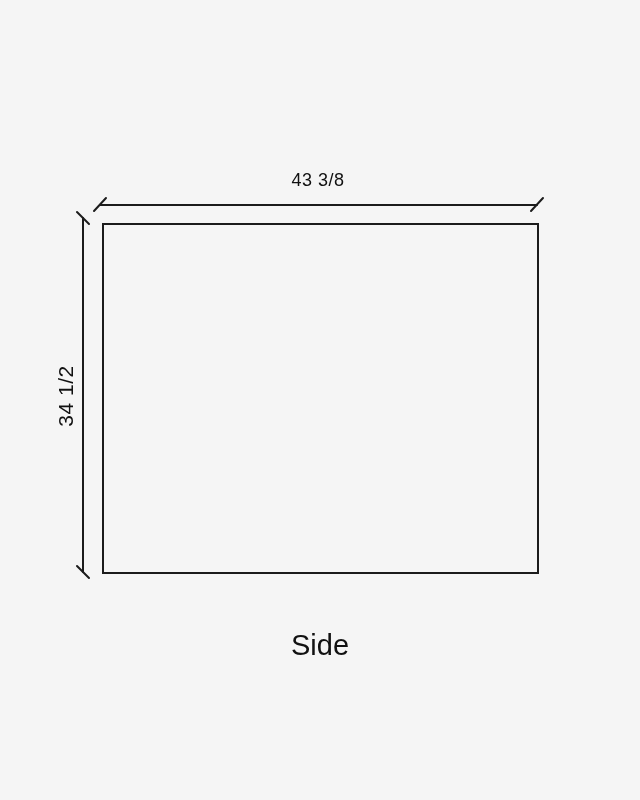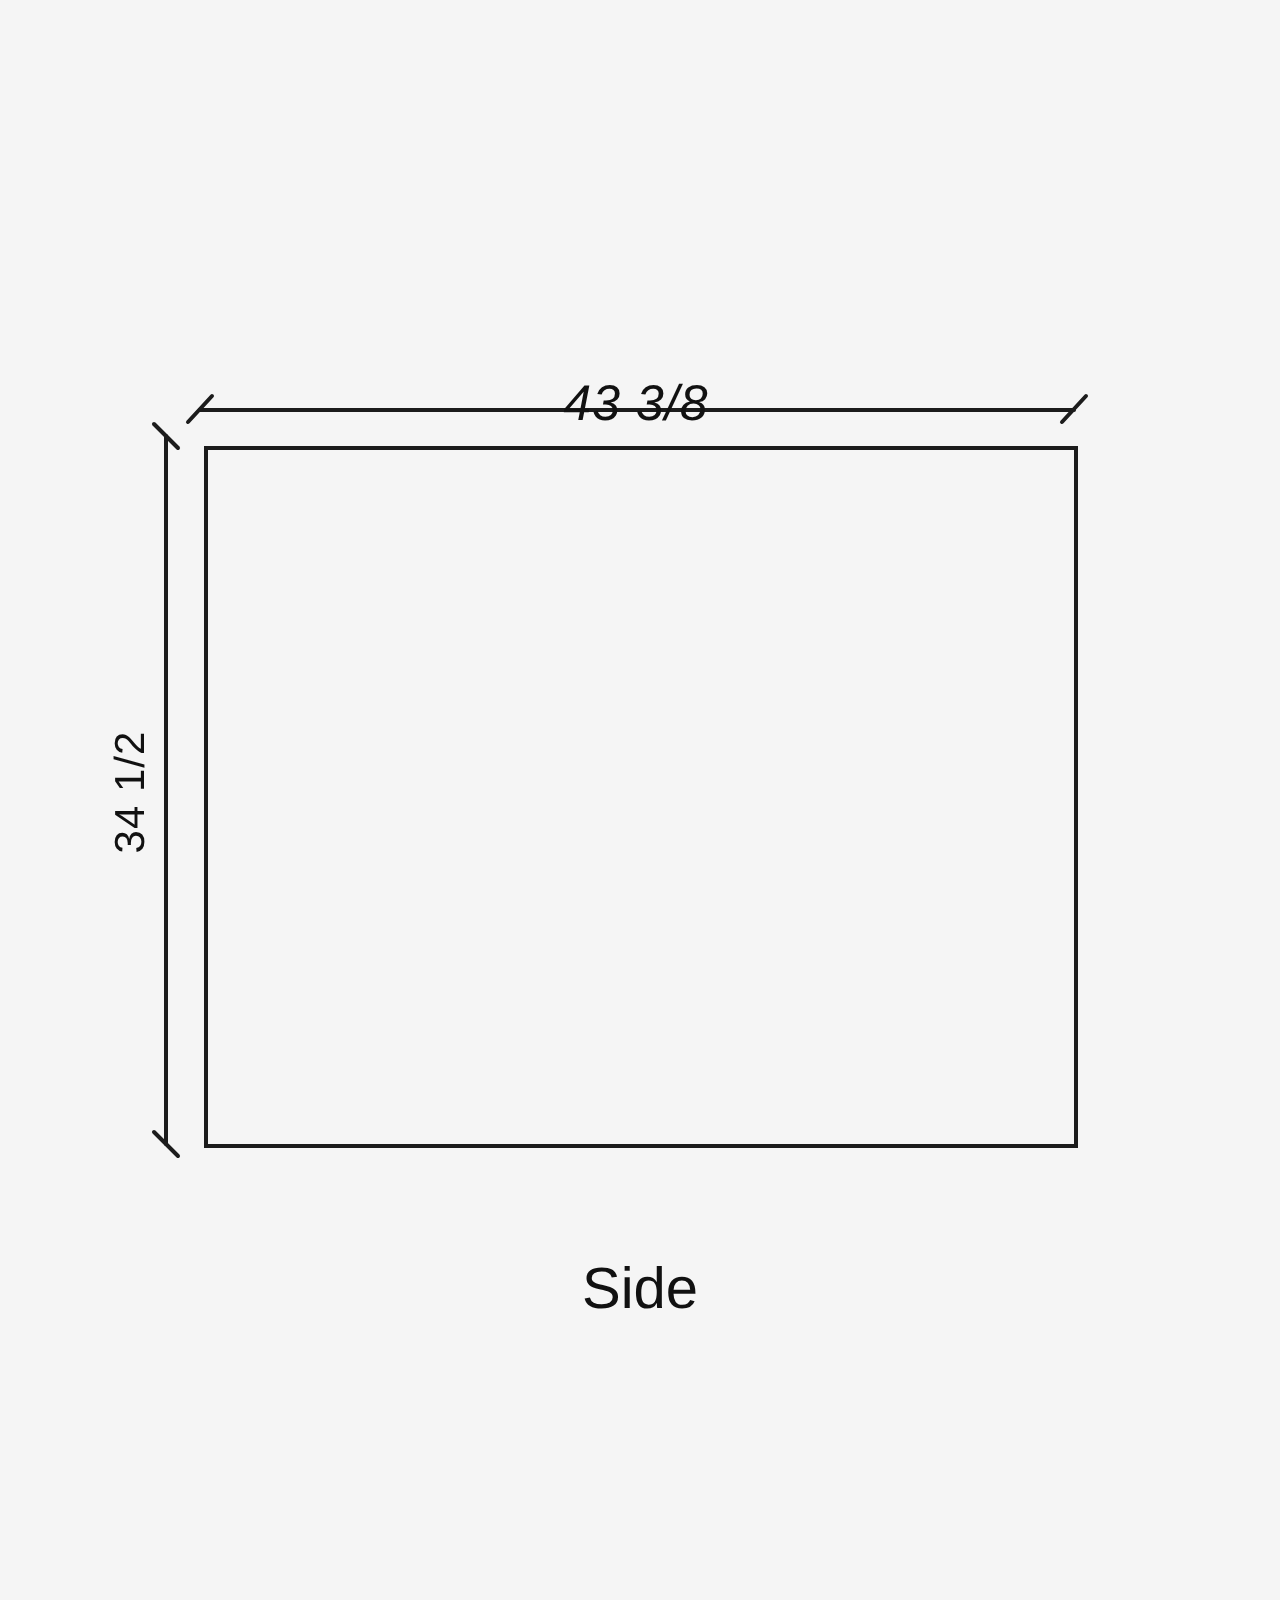--- a/index.html
+++ b/index.html
@@ -23,26 +23,25 @@
   .drawing-svg {
     position: absolute;
     left: 0;
     top: 0;
     width: 640px;
     height: 800px;
   }
   .dim-label-top {
     position: absolute;
     left: 318px;
-    top: 217px;
+    top: 191px;
     transform: translate(-50%, -100%);
-    font-size: 25px;
+    font-size: 18px;
     letter-spacing: 0.5px;
     white-space: nowrap;
-    font-style: italic;
   }
   .dim-label-left {
     position: absolute;
     left: 66px;
     top: 396px;
     transform: translate(-50%, -50%) rotate(-90deg);
     font-size: 21px;
     letter-spacing: 0.5px;
     white-space: nowrap;
   }

